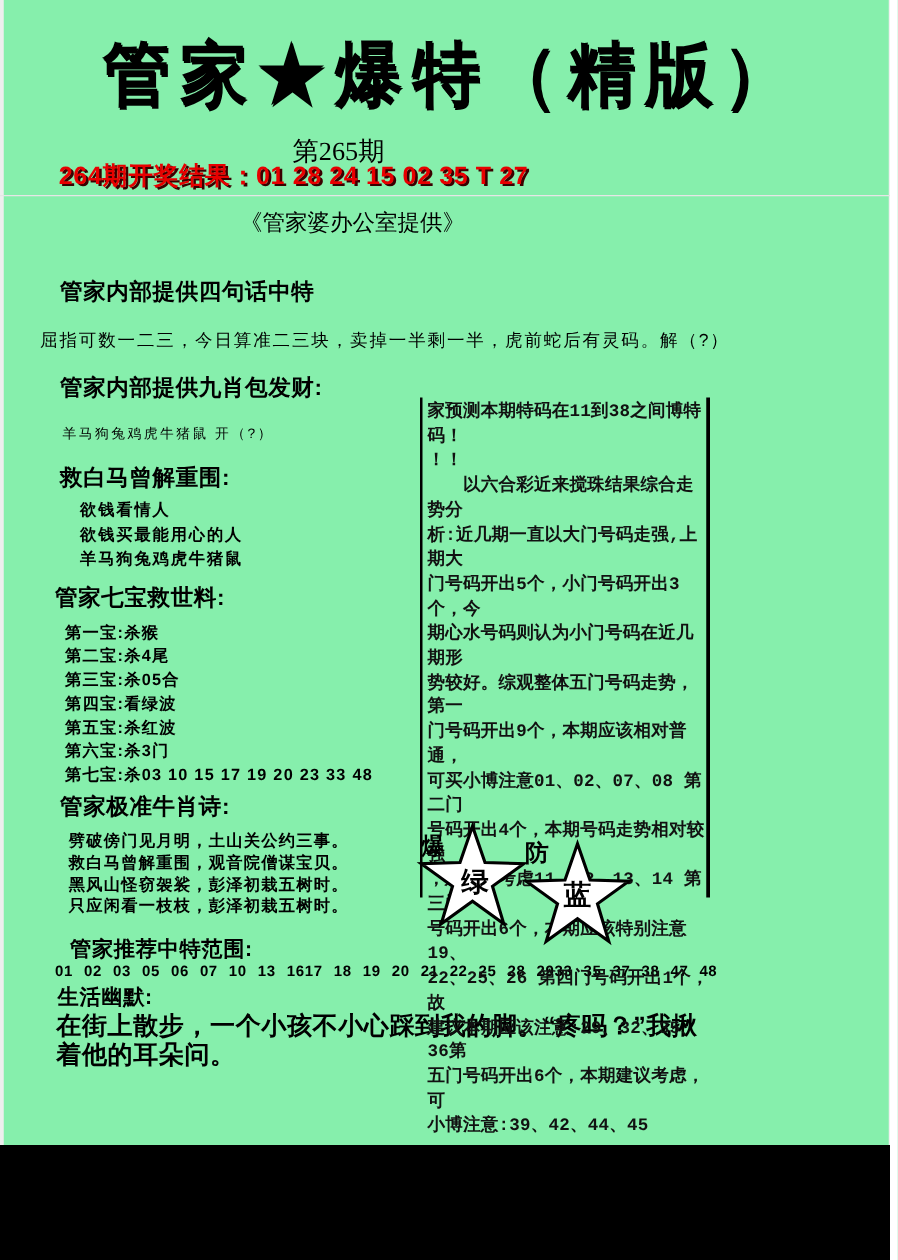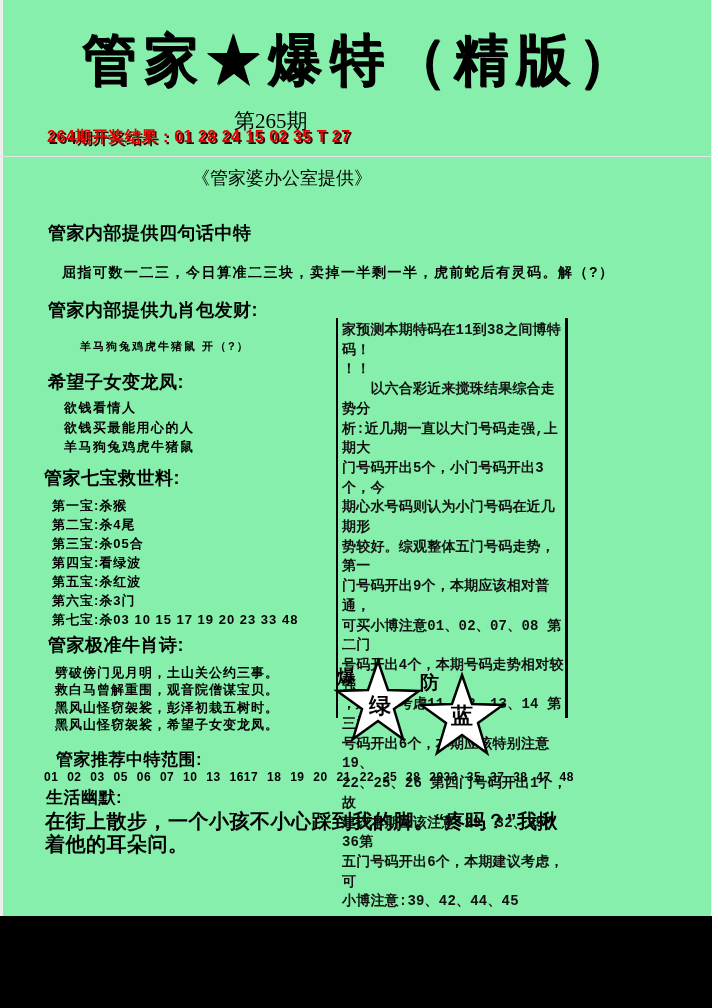--- a/index.html
+++ b/index.html
@@ -4,26 +4,26 @@
 <style>
   html,body{margin:0;padding:0;background:#fff;}
   #page{position:relative;width:712px;height:1008px;background:#86efac;overflow:hidden;
         font-family:"Liberation Sans",sans-serif;color:#000;}
   .abs{position:absolute;}
   .edge{background:#eeeeee;}
   #title{left:82px;top:24px;font-family:"Liberation Serif",serif;font-weight:bold;
          font-size:54px;letter-spacing:8px;white-space:nowrap;transform:scaleY(1.04);
          text-shadow:1px 1px 0 #000;}
   #issue{left:234px;top:107px;font-family:"Liberation Serif",serif;font-size:21px;white-space:nowrap;}
-  #last-draw{left:47px;top:127px;font-size:16px;font-weight:bold;color:#e80000;
+  #last-draw{left:47px;top:127px;font-size:20px;font-weight:bold;color:#e80000;
              text-shadow:2px 2px 0 #3a0000;letter-spacing:0.5px;white-space:nowrap;}
   #provider{left:192px;top:166px;font-family:"Liberation Serif",serif;font-size:18px;white-space:nowrap;}
   .h{font-weight:bold;font-size:18px;letter-spacing:0.5px;white-space:nowrap;}
   .h-sm{font-weight:bold;font-size:17px;letter-spacing:0.5px;white-space:nowrap;}
-  .bline{font-weight:bold;font-size:14px;white-space:nowrap;margin-left:30px;}
+  .bline{font-weight:normal;font-size:14px;white-space:nowrap;}
   #four-line{left:32px;top:264px;letter-spacing:1.5px;}
   #nine-line{left:50px;top:339px;font-size:11px;letter-spacing:2px;}
   .rowset{font-weight:bold;font-size:13px;letter-spacing:1.5px;}
   #three-rows{left:64px;top:398px;line-height:19.5px;}
   #seven-rows{left:52px;top:496px;line-height:19px;letter-spacing:1px;}
   #poem-rows{left:55px;top:664px;line-height:17.4px;letter-spacing:1px;}
   #range-numbers{left:44px;top:770px;font-weight:bold;font-size:12px;letter-spacing:0.5px;
                  word-spacing:5px;white-space:nowrap;}
   #humor-text{left:45px;top:810px;font-weight:bold;font-size:20px;line-height:23px;
               letter-spacing:0.5px;white-space:pre-line;width:680px;}
@@ -48,21 +48,21 @@
   <div class="abs" id="last-draw">264期开奖结果：01 28 24 15 02 35 T 27</div>
   <div class="abs" id="scanline"></div>
   <div class="abs" id="provider">《管家婆办公室提供》</div>
 
   <div class="abs h" style="left:48px;top:221px;">管家内部提供四句话中特</div>
   <div class="abs bline" id="four-line">屈指可数一二三，今日算准二三块，卖掉一半剩一半，虎前蛇后有灵码。解（?）</div>
 
   <div class="abs h" style="left:48px;top:298px;">管家内部提供九肖包发财:</div>
   <div class="abs bline" id="nine-line">羊马狗兔鸡虎牛猪鼠 开（?）</div>
 
-  <div class="abs h" style="left:48px;top:370px;">希望子女变龙凤:</div>
+  <div class="abs h" style="left:48px;top:370px;">救白马曾解重围:</div>
   <div class="abs rowset" id="three-rows">
     <div>欲钱看情人</div>
     <div>欲钱买最能用心的人</div>
     <div>羊马狗兔鸡虎牛猪鼠</div>
   </div>
 
   <div class="abs h" style="left:44px;top:466px;">管家七宝救世料:</div>
   <div class="abs rowset" id="seven-rows">
     <div>第一宝:杀猴</div>
     <div>第二宝:杀4尾</div>
@@ -71,21 +71,21 @@
     <div>第五宝:杀红波</div>
     <div>第六宝:杀3门</div>
     <div>第七宝:杀03 10 15 17 19 20 23 33 48</div>
   </div>
 
   <div class="abs h" style="left:48px;top:633px;">管家极准牛肖诗:</div>
   <div class="abs rowset" id="poem-rows">
     <div>劈破傍门见月明，土山关公约三事。</div>
     <div>救白马曾解重围，观音院僧谋宝贝。</div>
     <div>黑风山怪窃袈裟，彭泽初栽五树时。</div>
-    <div>黑风山怪窃袈裟，希望子女变龙凤。</div>
+    <div>只应闲看一枝枝，彭泽初栽五树时。</div>
   </div>
 
   <div class="abs h-sm" style="left:56px;top:748px;">管家推荐中特范围:</div>
   <div class="abs" id="range-numbers">01 02 03 05 06 07 10 13 1617 18 19 20 21 22 25 28 2933 35 37 38 47 48</div>
 
   <div class="abs h-sm" style="left:46px;top:786px;">生活幽默:</div>
   <div class="abs" id="humor-text">在街上散步，一个小孩不小心踩到我的脚。“疼吗？”我揪
 着他的耳朵问。</div>
 
   <div class="abs vline" style="left:336px;top:318px;width:2px;height:400px;"></div>

